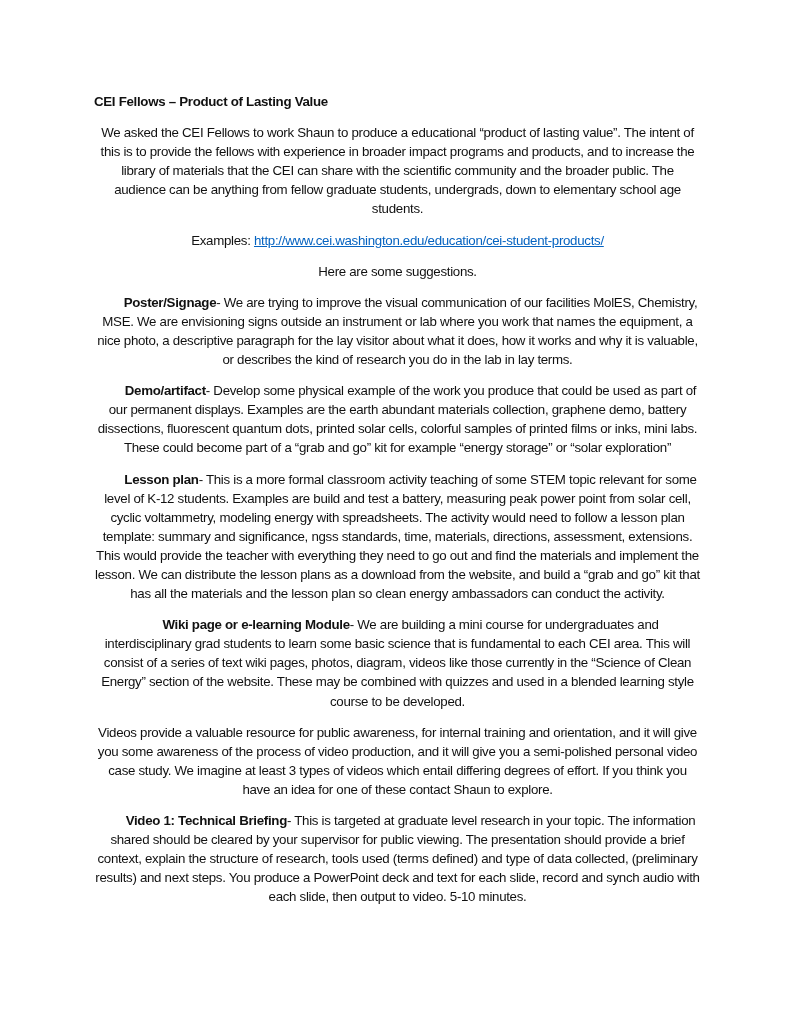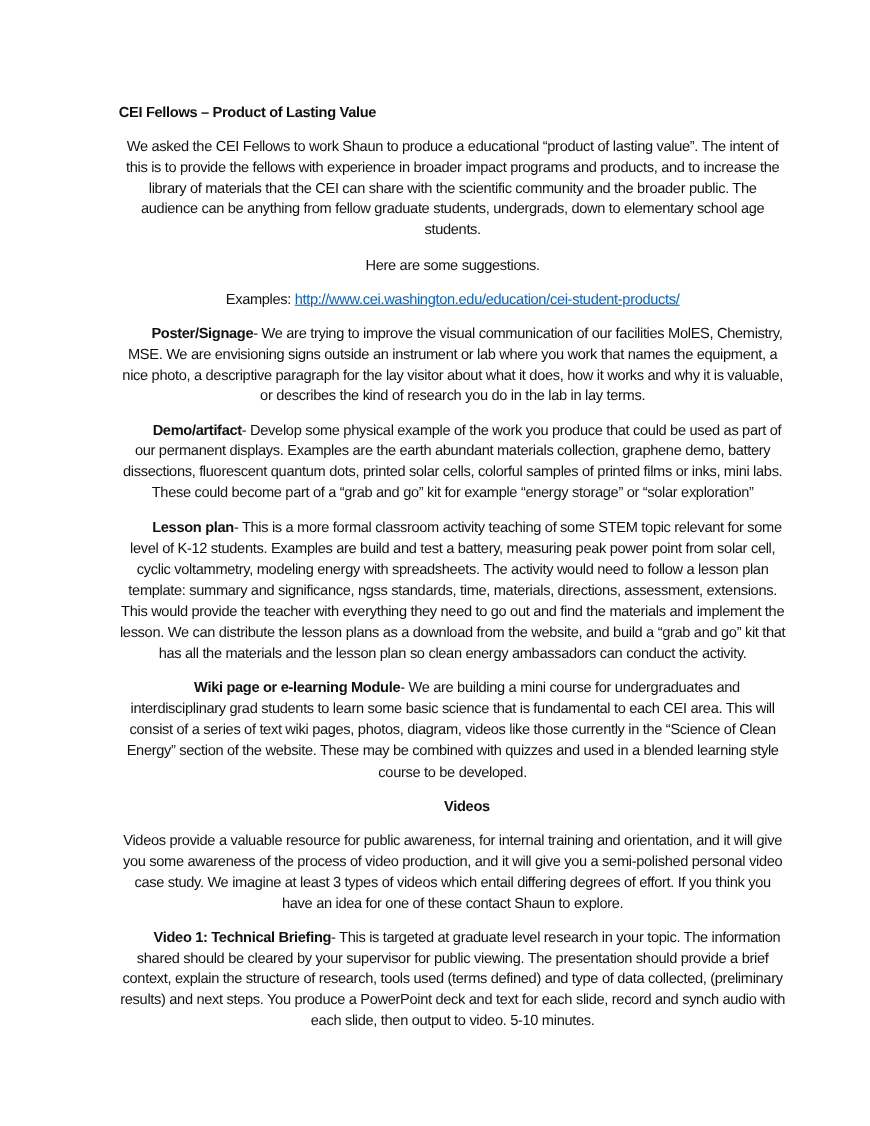--- a/index.html
+++ b/index.html
@@ -9,21 +9,21 @@
   }
   .page {
     position: relative;
     width: 791px;
     height: 1024px;
     background: #ffffff;
     overflow: hidden;
   }
   .content {
     position: absolute;
-    left: 108px;
+    left: 94px;
     top: 92px;
     width: 607px;
     font-family: "Liberation Sans", "DejaVu Sans", sans-serif;
     font-size: 13.3px;
     letter-spacing: -0.3px;
     line-height: 19.1px;
     color: #111111;
     text-align: left;
   }
   .doc-title {
@@ -51,46 +51,43 @@
 <div class="page">
   <div class="content">
 
     <h1 class="doc-title">CEI Fellows – Product of Lasting Value</h1>
 
     <p>
       <span>We asked the CEI Fellows to work Shaun to produce a educational “product of lasting value”. The intent of this is to provide the fellows with experience in broader impact programs and products, and to increase the library of materials that the CEI can share with the scientific community and the broader public. The audience can be anything from fellow graduate students, undergrads, down to elementary school age students.</span>
     </p>
 
     <p>
-      <span>Here are some suggestions.</span>
+      <span>Examples: </span><a class="doc-link" href="#">http://www.cei.washington.edu/education/cei-student-products/</a>
     </p>
 
     <p>
-      <span>Examples: </span><a class="doc-link" href="#">http://www.cei.washington.edu/education/cei-student-products/</a>
+      <span>Here are some suggestions.</span>
     </p>
 
     <p>
       <span class="lead">Poster/Signage</span><span>- We are trying to improve the visual communication of our facilities MolES, Chemistry, MSE. We are envisioning signs outside an instrument or lab where you work that names the equipment, a nice photo, a descriptive paragraph for the lay visitor about what it does, how it works and why it is valuable, or describes the kind of research you do in the lab in lay terms.</span>
     </p>
 
     <p>
       <span class="lead">Demo/artifact</span><span>- Develop some physical example of the work you produce that could be used as part of our permanent displays. Examples are the earth abundant materials collection, graphene demo, battery dissections, fluorescent quantum dots, printed solar cells, colorful samples of printed films or inks, mini labs. These could become part of a “grab and go” kit for example “energy storage” or “solar exploration”</span>
     </p>
 
     <p>
       <span class="lead">Lesson plan</span><span>- This is a more formal classroom activity teaching of some STEM topic relevant for some level of K-12 students. Examples are build and test a battery, measuring peak power point from solar cell, cyclic voltammetry, modeling energy with spreadsheets.  The activity would need to follow a lesson plan template:  summary and significance, ngss standards, time, materials, directions, assessment, extensions. This would provide the teacher with everything they need to go out and find the materials and implement the lesson.  We can distribute the lesson plans as a download from the website, and build a “grab and go” kit that has all the materials and the lesson plan so clean energy ambassadors can conduct the activity.</span>
     </p>
 
     <p>
       <span class="lead">Wiki page or e-learning Module</span><span>- We are building a mini course for undergraduates and interdisciplinary grad students to learn some basic science that is fundamental to each CEI area. This will consist of a series of text wiki pages, photos, diagram, videos like those currently in the “Science of Clean Energy” section of the website. These may be combined with quizzes and used in a blended learning style course to be developed.</span>
     </p>
 
-    <p>
-      <span class="lead">Videos</span>
-    </p>
 
     <p>
       <span>Videos provide a valuable resource for public awareness, for internal training and orientation, and it will give you some awareness of the process of video production, and it will give you a semi-polished personal video case study. We imagine at least 3 types of videos which entail differing degrees of effort. If you think you have an idea for one of these contact Shaun to explore.</span>
     </p>
 
     <p>
       <span class="lead">Video 1: Technical Briefing</span><span>- This is targeted at graduate level research in your topic. The information shared should be cleared by your supervisor for public viewing. The presentation should provide a brief context, explain the structure of research, tools used (terms defined) and type of data collected, (preliminary results) and next steps. You produce a PowerPoint deck and text for each slide, record and synch audio with each slide, then output to video.  5-10 minutes.</span>
     </p>
 
   </div>

